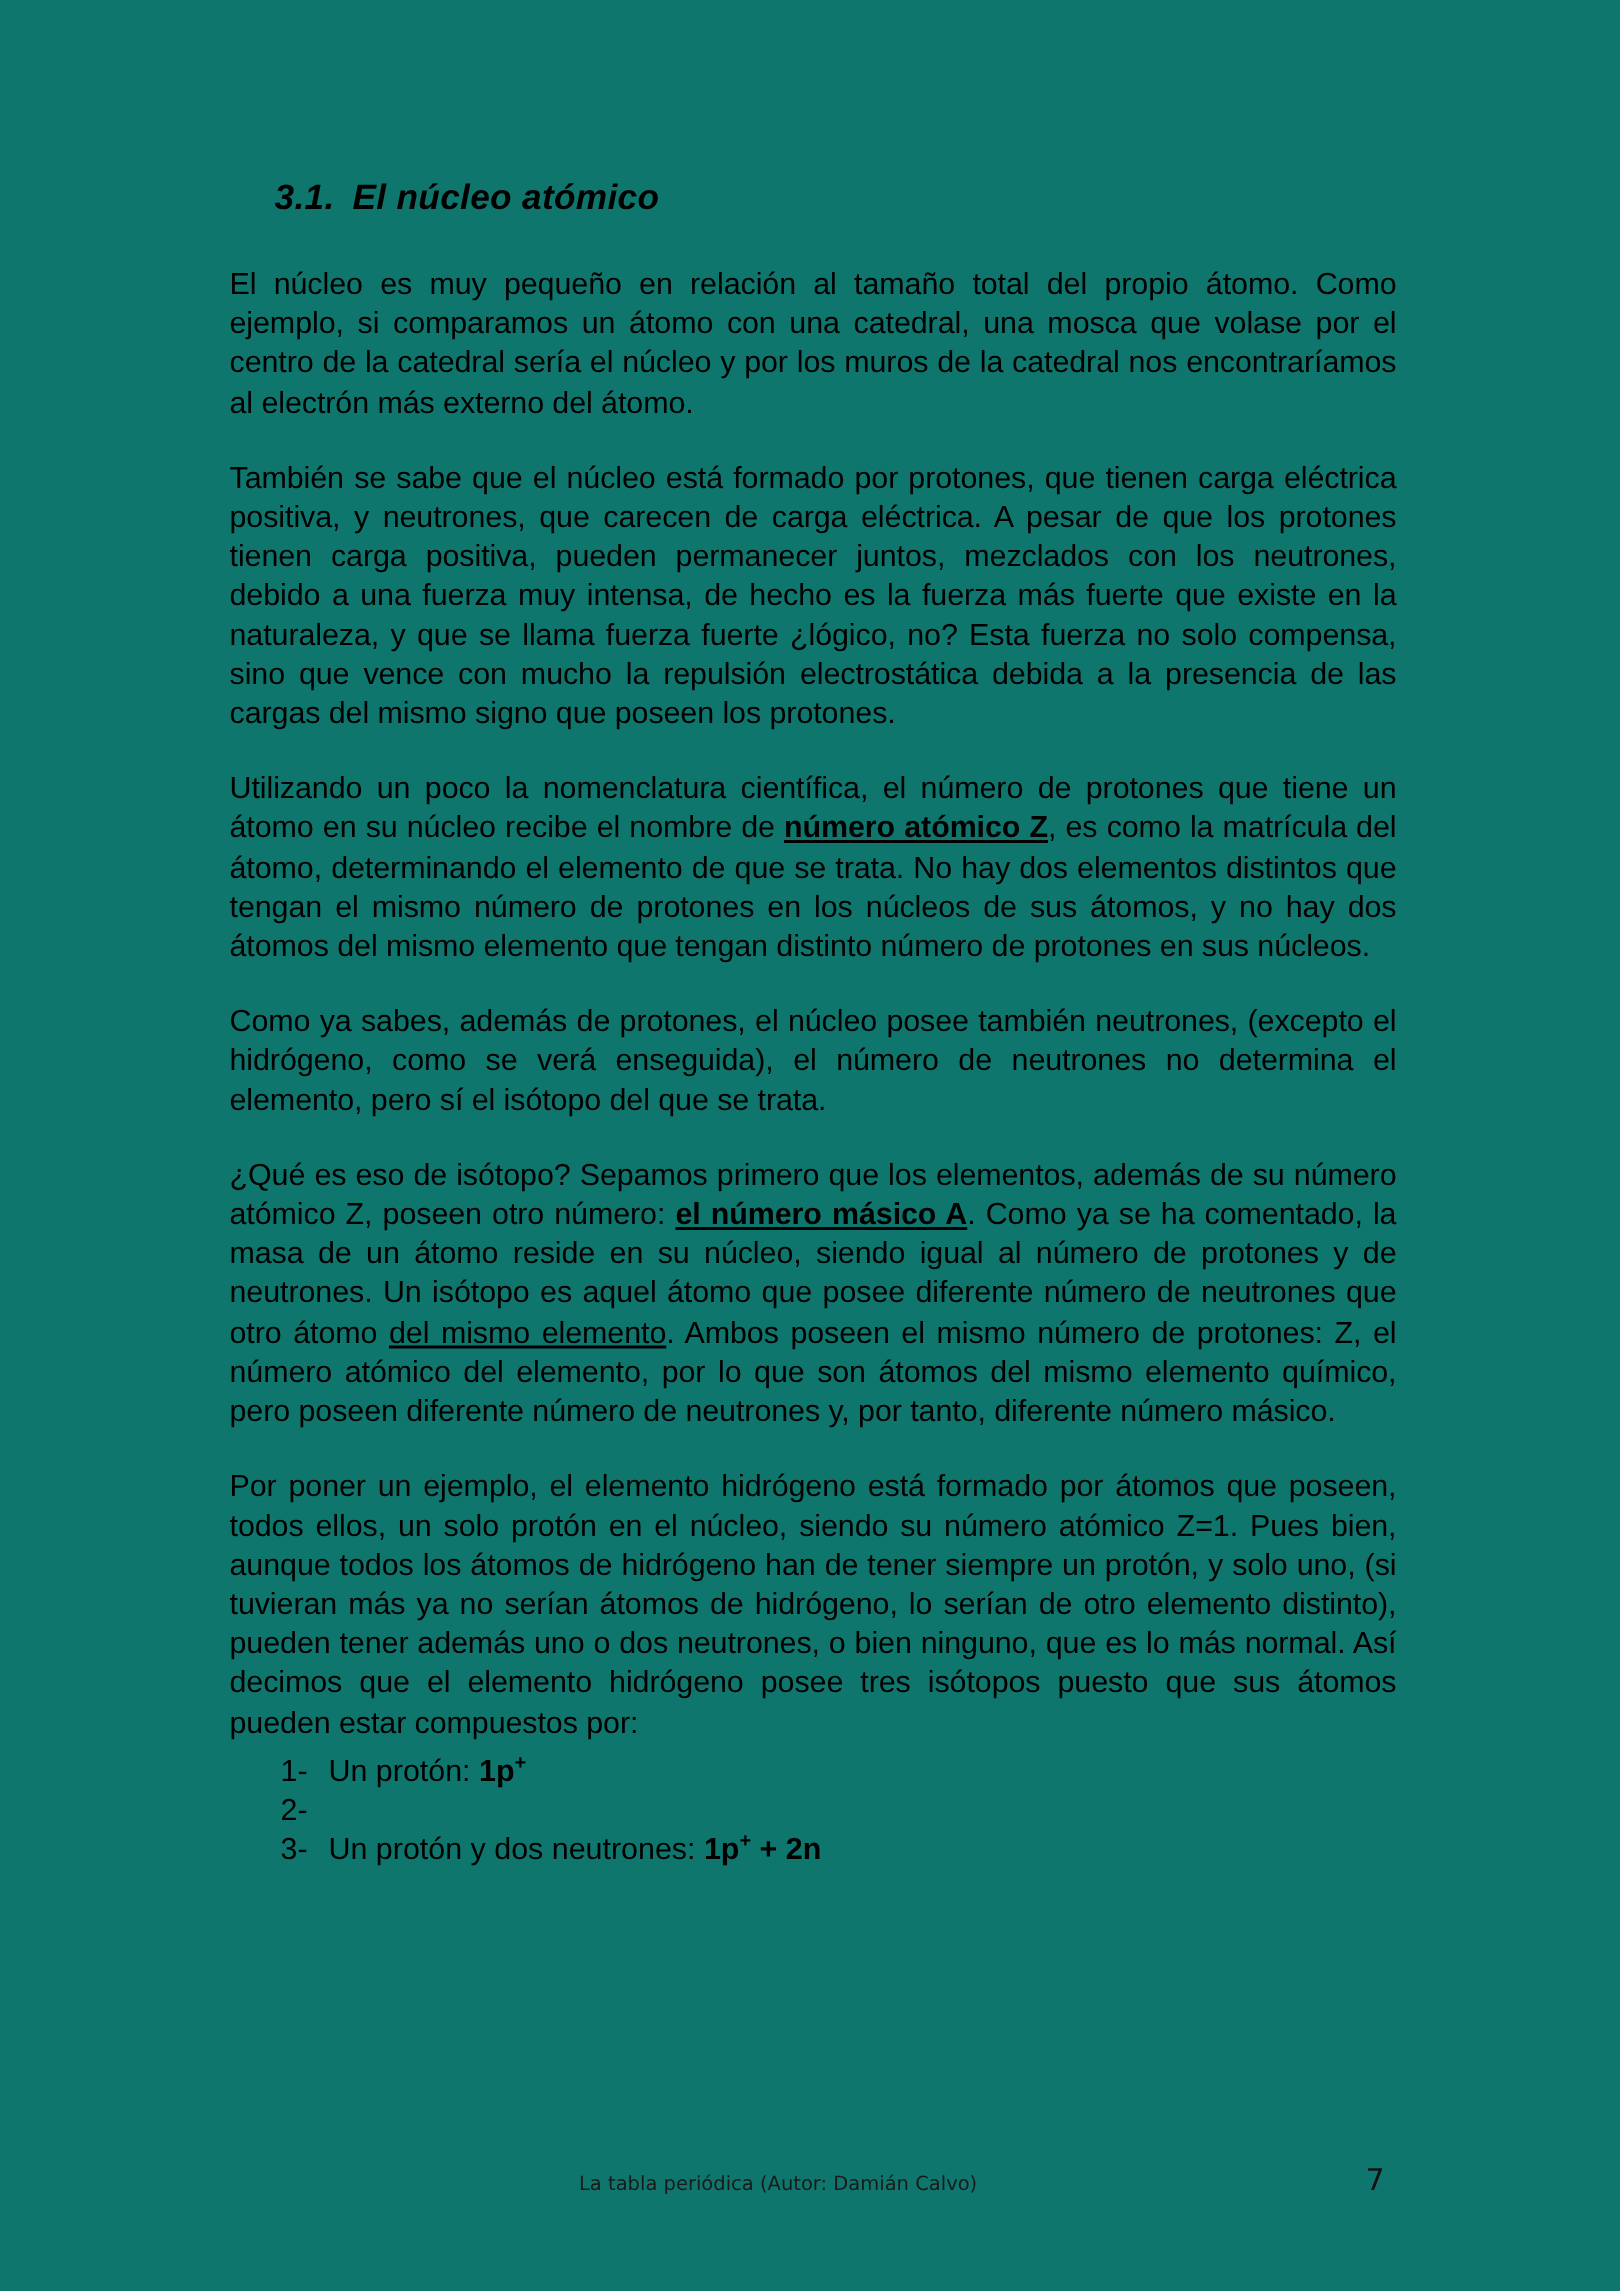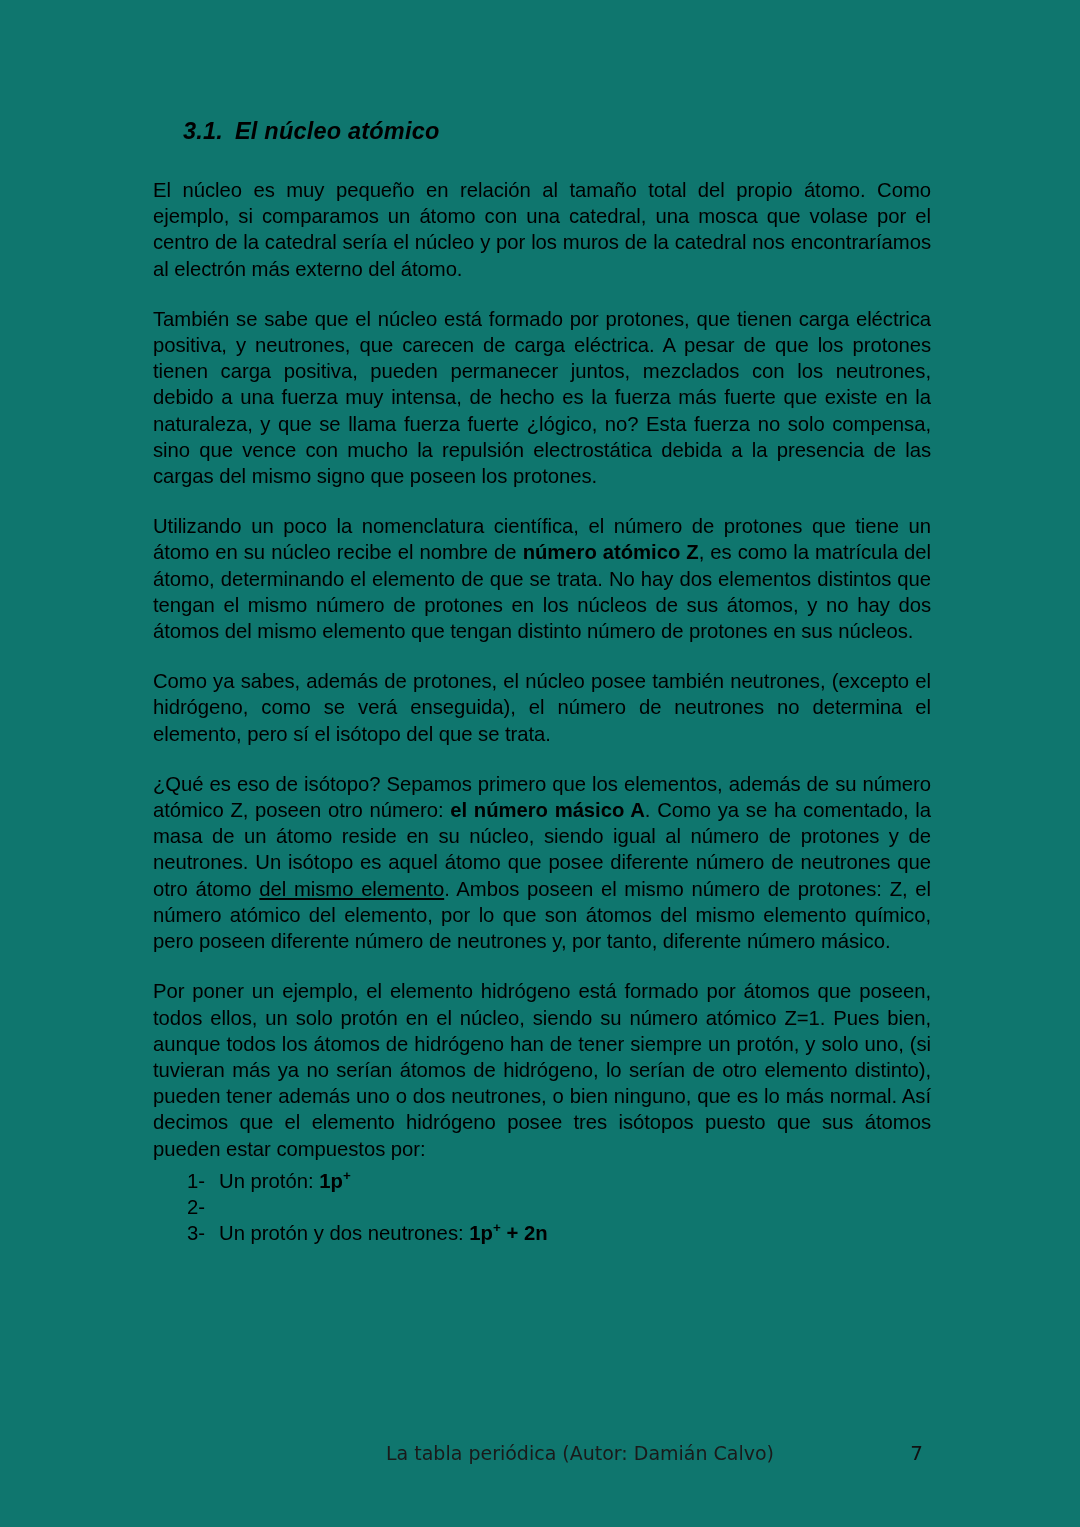--- a/index.html
+++ b/index.html
@@ -50,21 +50,21 @@
     line-height: 26.2px;
     text-align: justify;
     text-justify: inter-word;
     margin: 0 0 24px 0;
     letter-spacing: -0.05px;
   }
   p.body-text:last-of-type {
     margin-bottom: 0;
   }
 
-  p.body-text b { font-weight: bold; }
+  p.body-text b { font-weight: bold; text-decoration: underline; }
   p.body-text u { text-underline-offset: 2px; }
 
   ol.isotope-list {
     list-style: none;
     margin: 6px 0 24px 0;
     padding: 0 0 0 34px;
     font-size: 20.3px;
     line-height: 26.2px;
   }
   ol.isotope-list li {
@@ -88,21 +88,21 @@
     position: absolute;
     left: 153px;
     top: 1441px;
     width: 778px;
     display: flex;
     align-items: baseline;
     justify-content: space-between;
     font-family: "DejaVu Sans", sans-serif;
   }
   .footer .footer-text {
-    font-size: 19px;
+    font-size: 13px;
     color: #1a1a1a;
     margin-left: 233px;
     white-space: nowrap;
   }
   .footer .page-number {
     font-size: 20px;
     color: #111111;
     margin-right: 8px;
   }
 </style>

